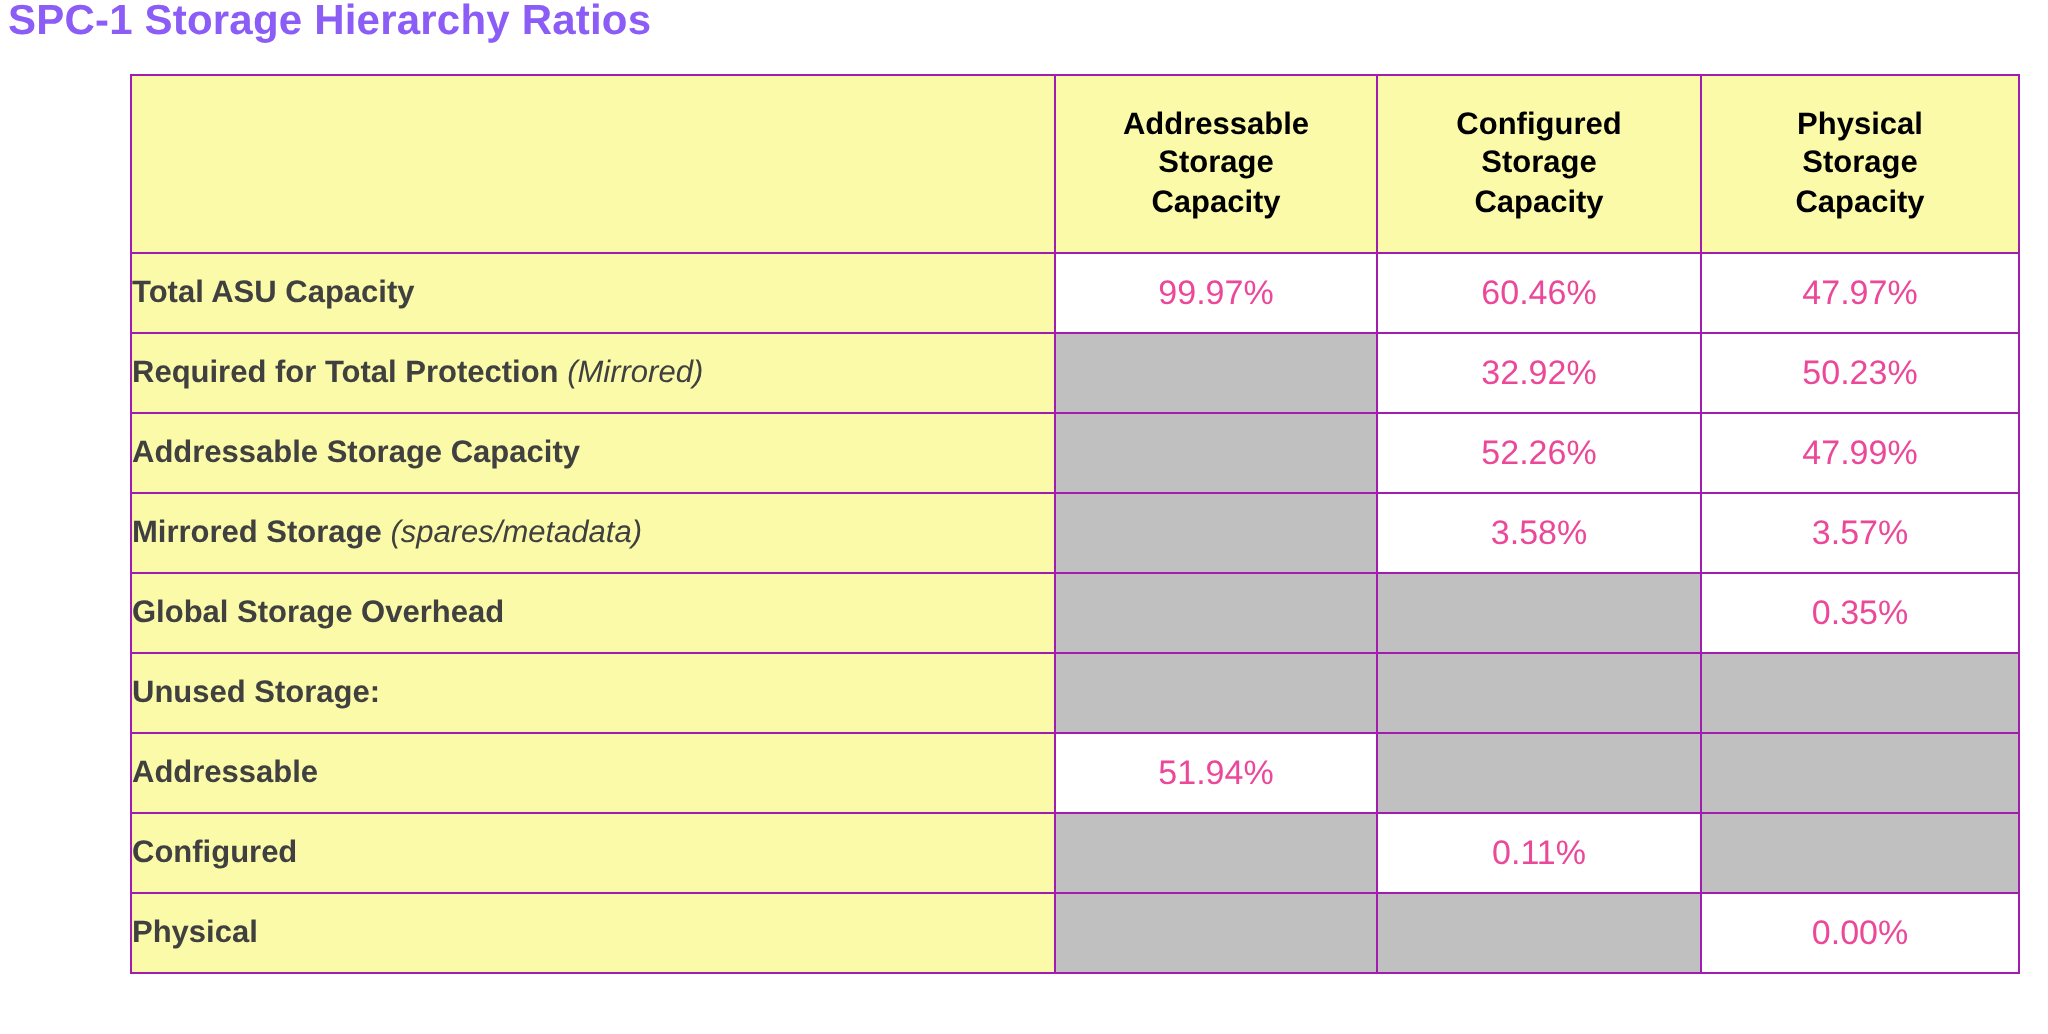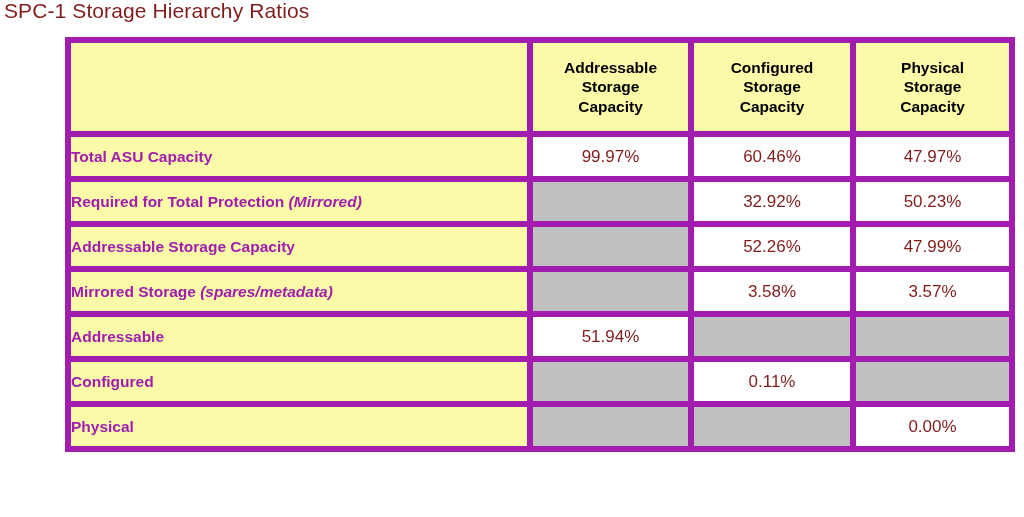--- a/index.html
+++ b/index.html
@@ -13,38 +13,38 @@
     overflow: hidden;
     font-family: "Liberation Sans", sans-serif;
     -webkit-font-smoothing: antialiased;
   }
 
   #page-title {
     position: absolute;
     left: 4px;
     top: -1px;
     font-size: 21px;
-    font-weight: normal;
-    color: #7f1d1d;
+    font-weight: bold;
+    color: #8b5cf6;
     letter-spacing: 0.1px;
     white-space: nowrap;
   }
 
   #ratios-table {
     position: absolute;
     left: 65px;
     top: 37px;
     width: 944px;
     border-collapse: collapse;
     table-layout: fixed;
   }
 
   #ratios-table td,
   #ratios-table th {
-    border: 6px solid #a21caf;
+    border: 1px solid #a21caf;
     padding: 0;
     margin: 0;
   }
 
   col.c-label  { width: 462px; }
   col.c-addr   { width: 161px; }
   col.c-conf   { width: 162px; }
   col.c-phys   { width: 159px; }
 
   th.col-head {
@@ -60,39 +60,39 @@
   th.head-blank {
     background: #fafaa8;
   }
 
   td.row-label {
     background: #fafaa8;
     height: 39px;
     vertical-align: middle;
     font-size: 15.5px;
     font-weight: bold;
-    color: #a21caf;
+    color: #404040;
     padding-left: 12px;
     white-space: nowrap;
   }
   td.row-label.indent {
     padding-left: 32px;
   }
   td.row-label em {
     font-style: italic;
-    font-weight: bold;
+    font-weight: normal;
   }
 
   td.val {
     height: 39px;
     vertical-align: middle;
     text-align: center;
     font-size: 17px;
     font-weight: normal;
-    color: #7f1d1d;
+    color: #ec4899;
     background: #ffffff;
   }
   td.val.empty {
     background: #c0c0c0;
   }
 </style>
 </head>
 <body>
 
 <div id="page-title">SPC-1 Storage Hierarchy Ratios</div>
@@ -131,20 +131,32 @@
         <td class="val">52.26%</td>
         <td class="val">47.99%</td>
       </tr>
       <tr>
         <td class="row-label"><span>Mirrored Storage </span><em>(spares/metadata)</em></td>
         <td class="val empty"></td>
         <td class="val">3.58%</td>
         <td class="val">3.57%</td>
       </tr>
       <tr>
+        <td class="row-label"><span>Global Storage Overhead</span></td>
+        <td class="val empty"></td>
+        <td class="val empty"></td>
+        <td class="val">0.35%</td>
+      </tr>
+      <tr>
+        <td class="row-label"><span>Unused Storage:</span></td>
+        <td class="val empty"></td>
+        <td class="val empty"></td>
+        <td class="val empty"></td>
+      </tr>
+      <tr>
         <td class="row-label indent"><span>Addressable</span></td>
         <td class="val">51.94%</td>
         <td class="val empty"></td>
         <td class="val empty"></td>
       </tr>
       <tr>
         <td class="row-label indent"><span>Configured</span></td>
         <td class="val empty"></td>
         <td class="val">0.11%</td>
         <td class="val empty"></td>

